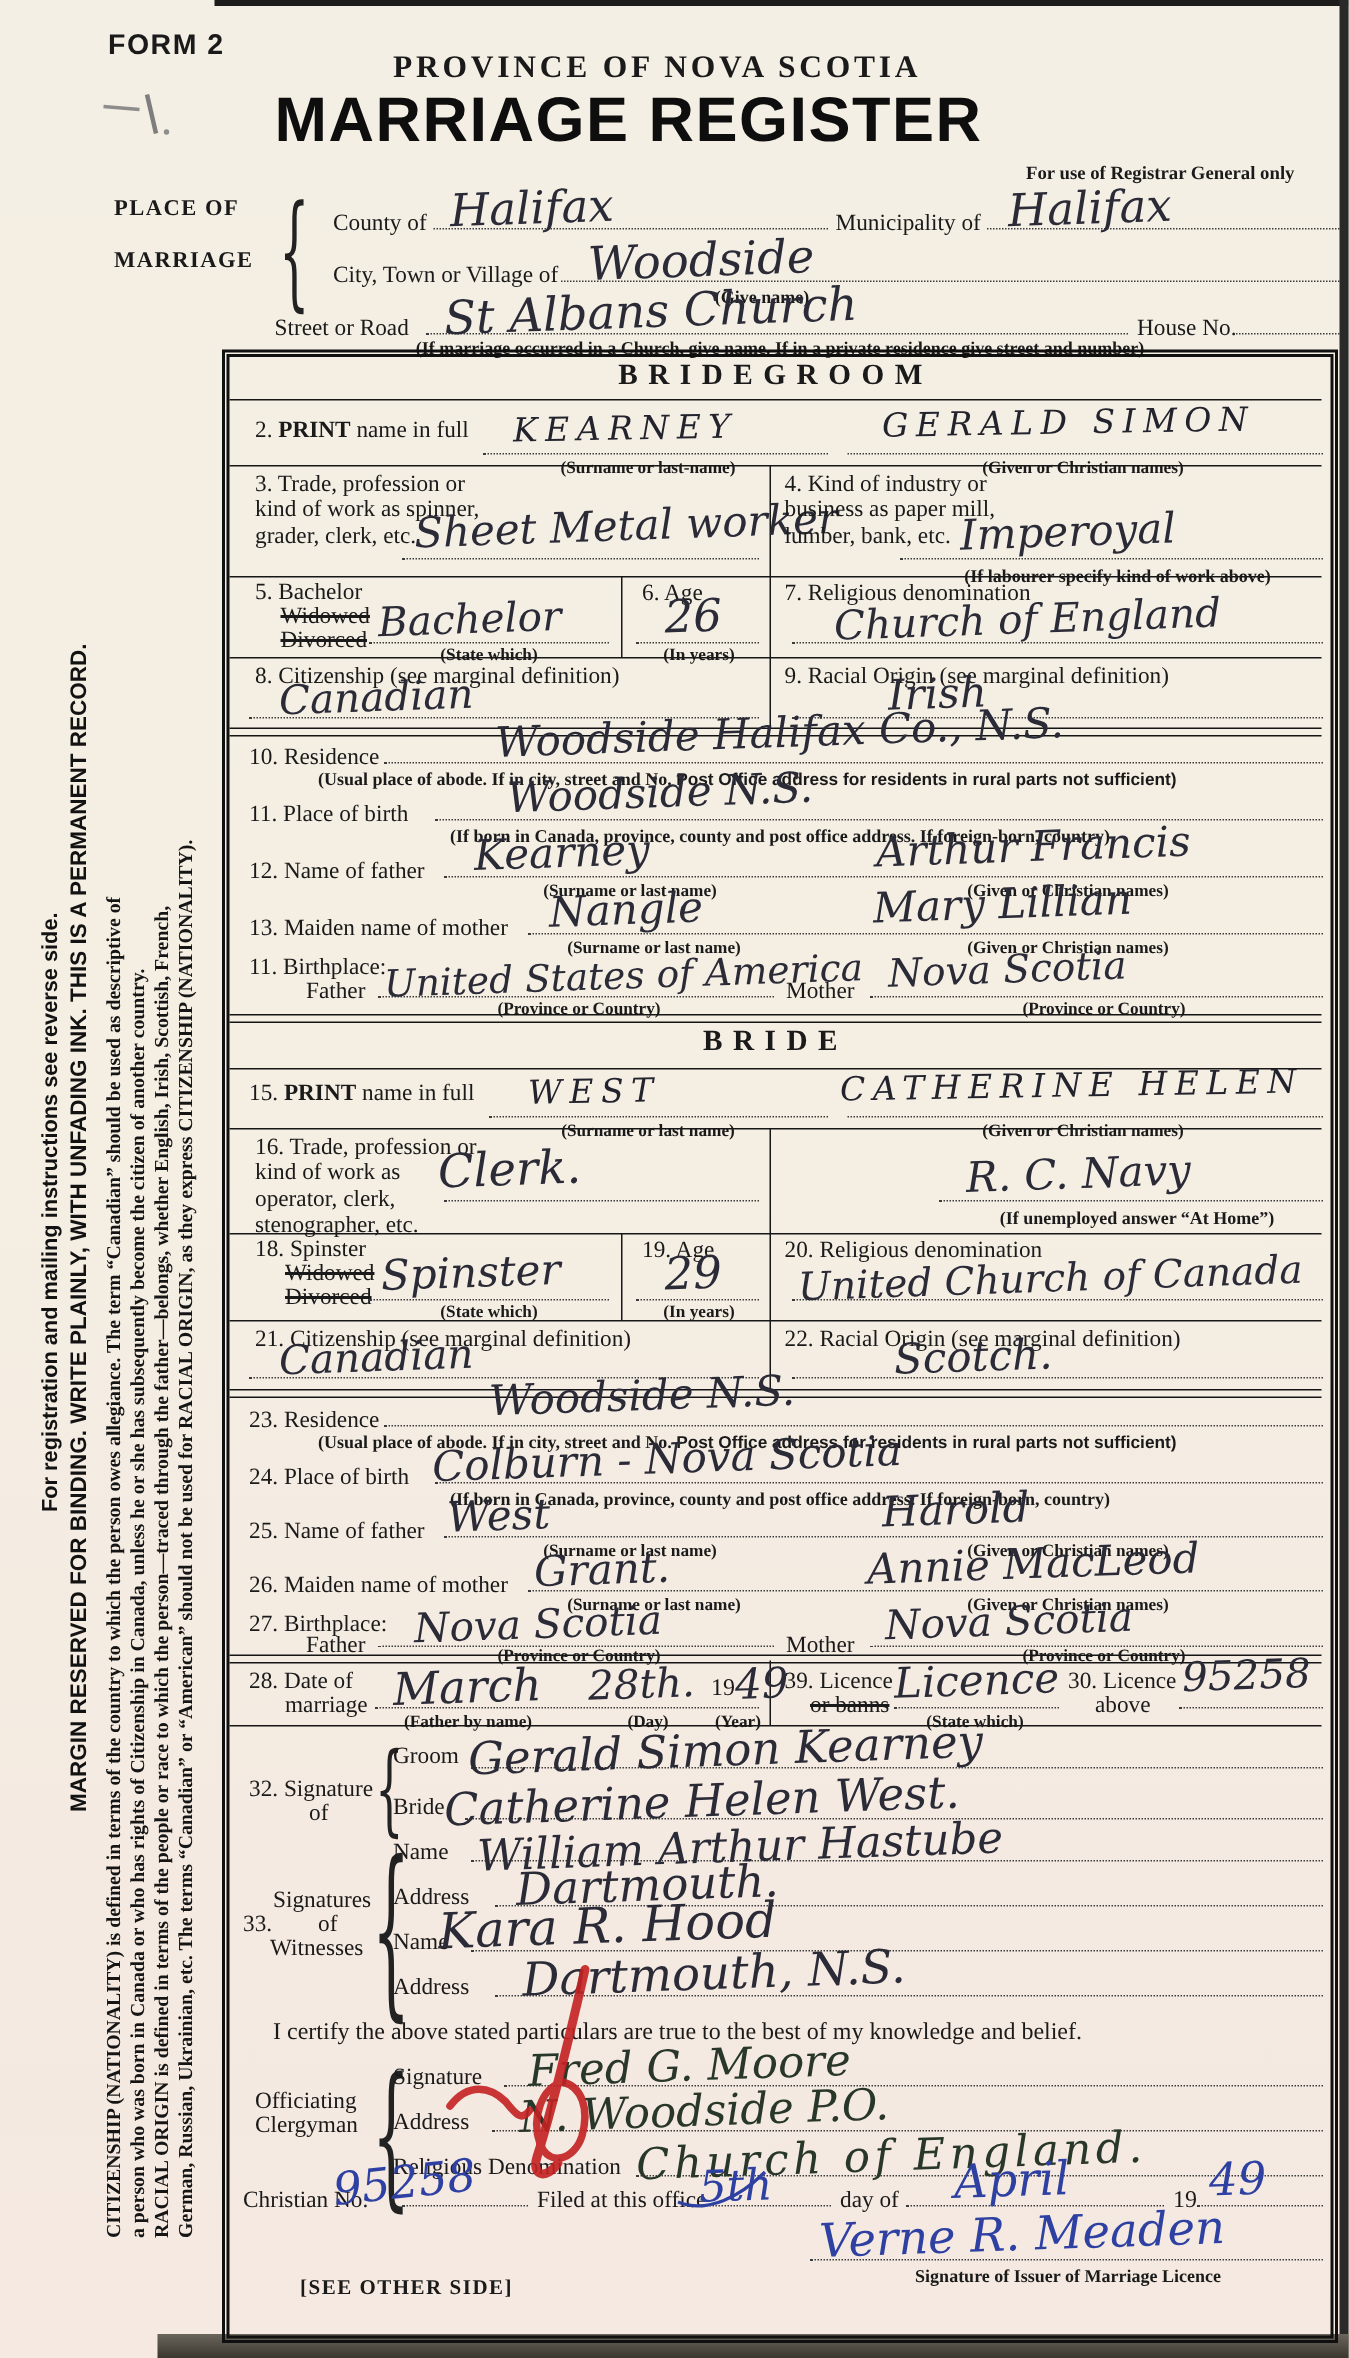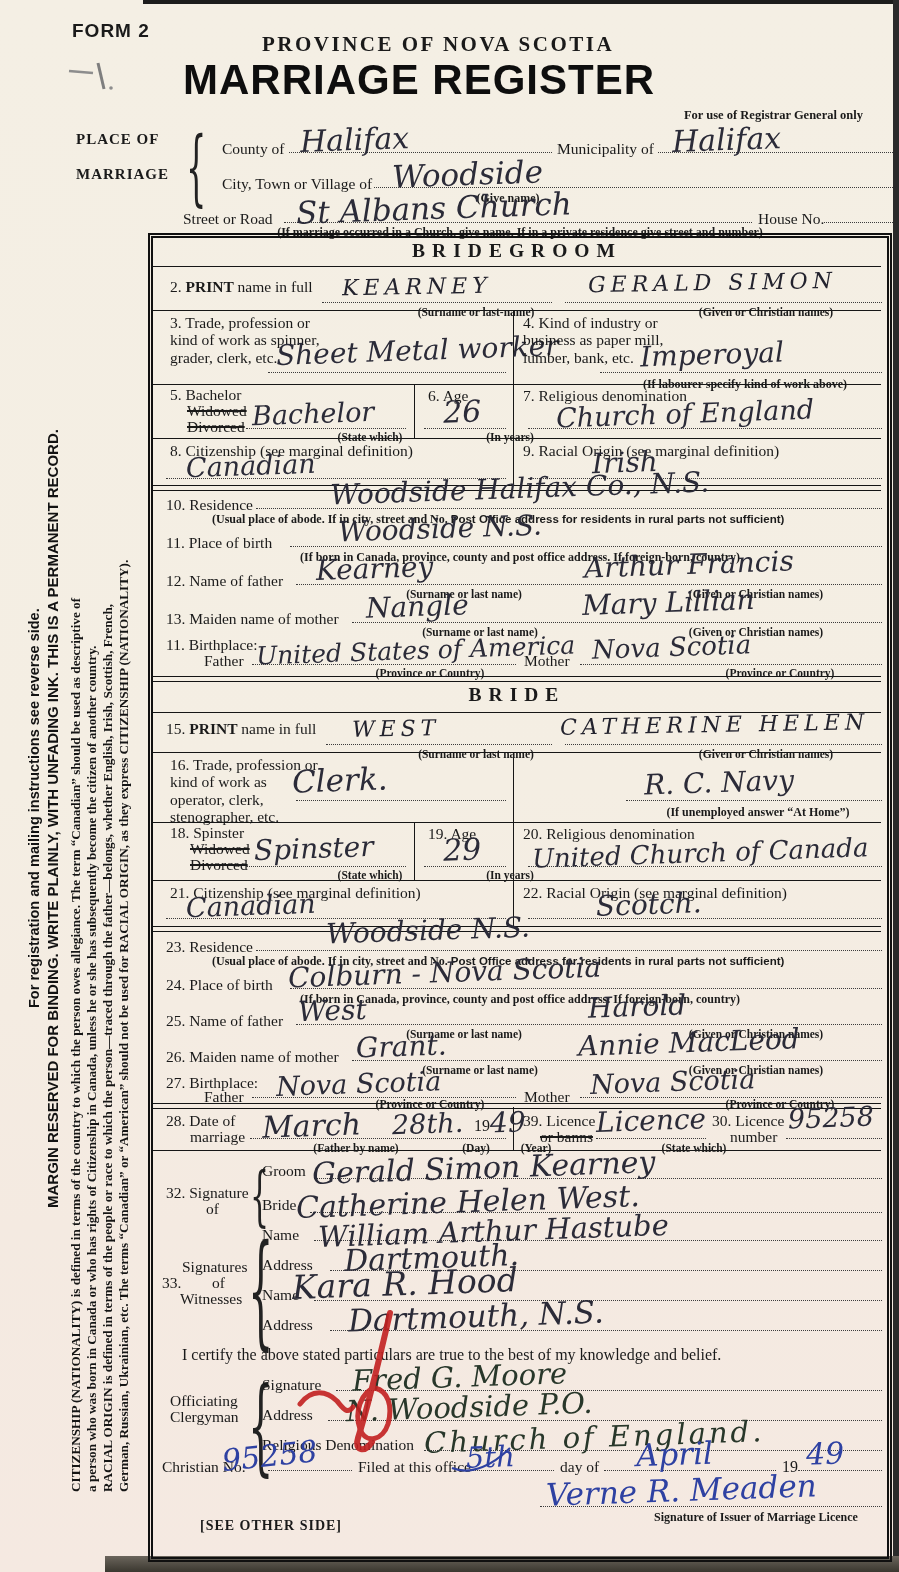--- a/index.html
+++ b/index.html
@@ -3,21 +3,21 @@
 <meta charset="utf-8">
 <style>
   html,body{margin:0;padding:0;background:#6e6a63;}
   .page{position:relative;width:899px;height:1572px;overflow:hidden;
     background:linear-gradient(180deg,#f4efe4 0%,#f4eee3 50%,#f4eae1 78%,#f5e9e1 100%);
     font-family:"Liberation Serif",serif;color:#1a1a1a;}
   .a{position:absolute;}
   .lb{font-size:15.5px;white-space:nowrap;}
   .lbw{font-size:15.5px;line-height:1.12;}
   .b{font-weight:700;}
-  .sb{font-size:11.5px;font-weight:700;white-space:nowrap;transform:translateX(-50%);margin-left:44px;}
+  .sb{font-size:11.5px;font-weight:700;white-space:nowrap;transform:translateX(-50%);}
   .nt{font-size:12px;font-weight:700;white-space:nowrap;}
   .ntc{transform:translateX(-50%);}
   .nts{font-family:"Liberation Sans",sans-serif;font-size:11.5px;}
   .dt{border-bottom:1.6px dotted #3c3c3c;height:0;}
   .hl{border-top:1.5px solid #161616;height:0;}
   .vl{border-left:1.5px solid #161616;width:0;}
   .dbl{height:4px;border-top:1.6px solid #141414;border-bottom:1.6px solid #141414;}
   .hw{font-family:"DejaVu Serif",serif;font-style:italic;white-space:nowrap;color:#2b2b38;transform:rotate(-2deg);}
   .hp{font-family:"DejaVu Serif",serif;font-style:italic;letter-spacing:5px;white-space:nowrap;color:#23232e;transform:rotate(-1deg);}
   .blue{color:#2e41a2;}
@@ -293,21 +293,21 @@
   <div class="a sb" style="left:432px;top:1142px;">(Day)</div>
   <div class="a sb" style="left:492px;top:1142px;">(Year)</div>
 
   <div class="a lb" style="left:523px;top:1112px;">39. Licence</div>
   <div class="a lb st" style="left:540px;top:1128px;">or banns</div>
   <div class="a dt" style="left:596px;top:1138px;width:110px;"></div>
   <div class="a hw" style="left:596px;top:1104px;font-size:28px;">Licence</div>
   <div class="a sb" style="left:650px;top:1142px;">(State which)</div>
 
   <div class="a lb" style="left:712px;top:1112px;">30. Licence</div>
-  <div class="a lb" style="left:730px;top:1128px;">number</div>
+  <div class="a lb" style="left:730px;top:1128px;">above</div>
   <div class="a dt" style="left:786px;top:1138px;width:96px;"></div>
   <div class="a hw" style="left:788px;top:1102px;font-size:27px;">95258</div>
 
   <div class="a brace" style="left:250px;top:1156px;font-size:30px;transform:scaleY(2.2);transform-origin:top;">{</div>
   <div class="a lb" style="left:262px;top:1162px;">Groom</div>
   <div class="a dt" style="left:314px;top:1178px;width:568px;"></div>
   <div class="a hw" style="left:312px;top:1150px;font-size:30px;">Gerald Simon Kearney</div>
   <div class="a lb" style="left:166px;top:1184px;">
     <span>32.</span>
     <span>Signature</span>

